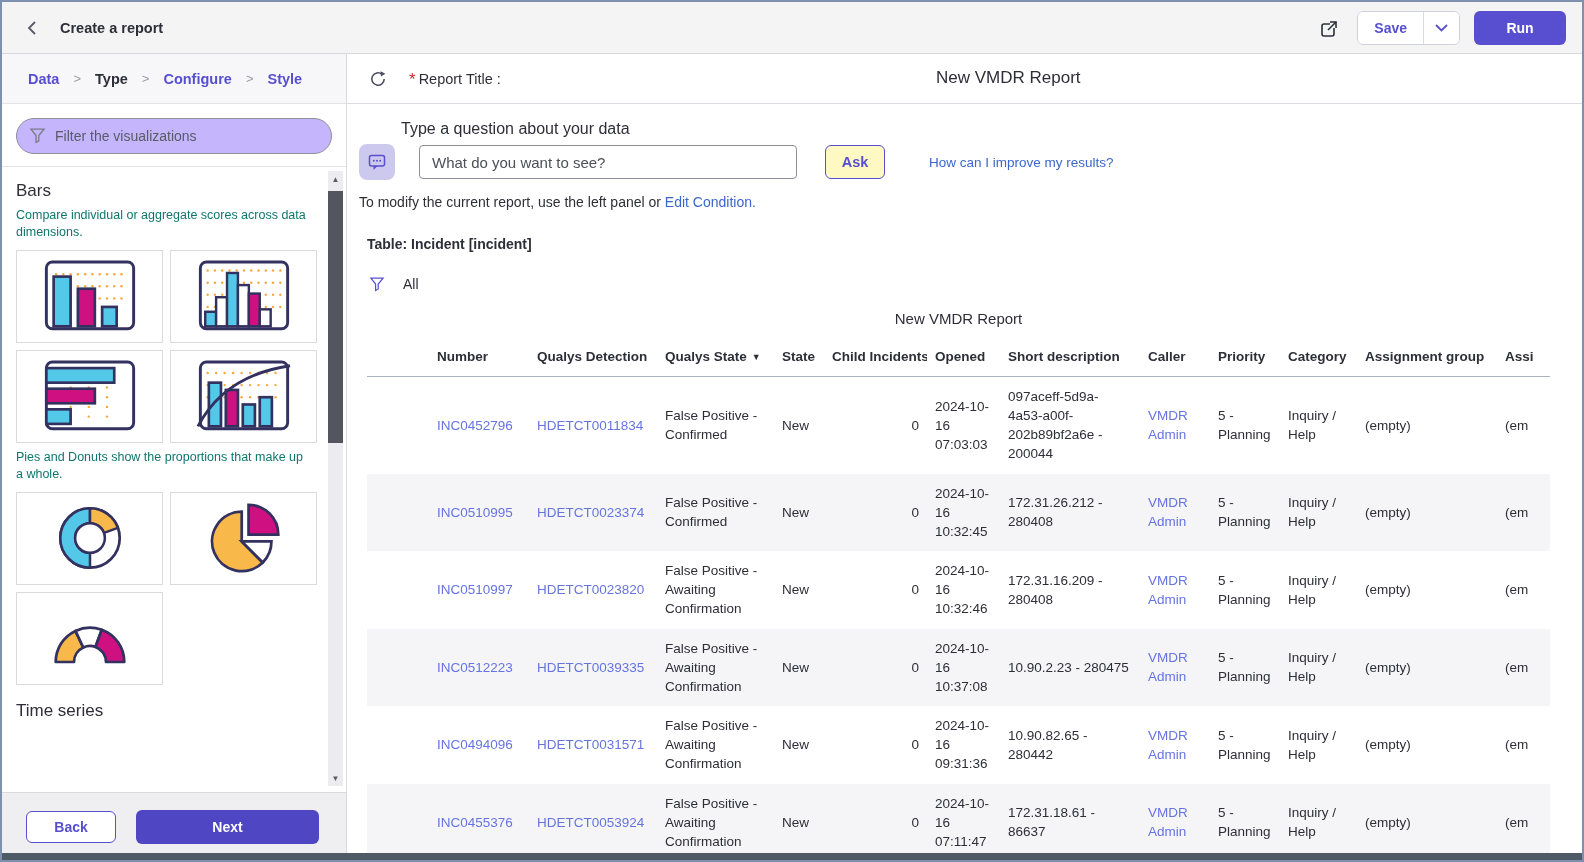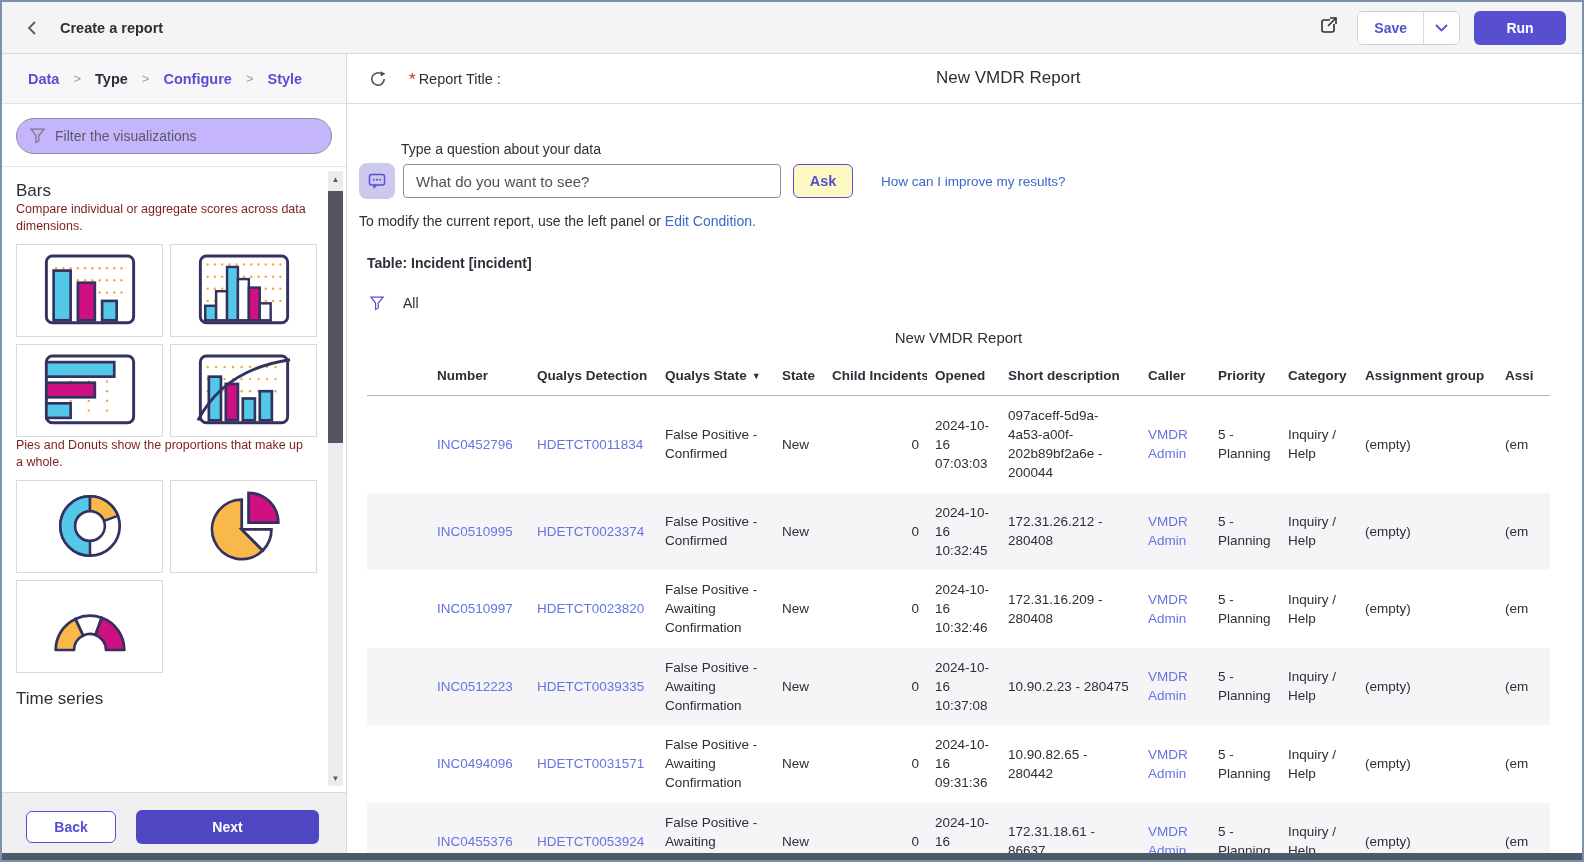--- a/index.html
+++ b/index.html
@@ -4,21 +4,21 @@
 <style>
   * { margin:0; padding:0; box-sizing:border-box; }
   html,body { width:1584px; height:862px; overflow:hidden; }
   body { font-family:"Liberation Sans", sans-serif; color:#2e2e38; background:#fff; }
   .window { width:1584px; height:862px; border:2px solid #7e90ae; position:relative; overflow:hidden; display:flex; flex-direction:column; }
 
   
   .topbar { height:52px; background:#f4f4f5; border-bottom:1px solid #d8d8dd; display:flex; align-items:center; padding:0 16px; flex:0 0 auto; }
   .back-btn { background:none; border:none; cursor:pointer; width:28px; height:28px; display:flex; align-items:center; justify-content:center; }
   .topbar-title { font-size:14.5px; font-weight:700; margin-left:14px; color:#2e2e38; }
-  .topbar-right { margin-left:auto; display:flex; align-items:flex-start; gap:14px; }
+  .topbar-right { margin-left:auto; display:flex; align-items:flex-end; gap:14px; }
   .icon-btn { background:none; border:none; cursor:pointer; display:flex; align-items:center; justify-content:center; width:30px; height:30px; }
   .save-group { display:flex; border:1px solid #cfd0dd; border-radius:6px; background:#fff; overflow:hidden; height:34px; }
   .save-btn { background:#fff; border:none; color:var(--accent,#574fd0); font-weight:700; font-size:14px; padding:0 16px; cursor:pointer; }
   .save-caret { background:#fff; border:none; border-left:1px solid #d9dae4; width:36px; cursor:pointer; display:flex; align-items:center; justify-content:center; }
   .run-btn { background:var(--accent,#574fd0); color:#fff; border:none; border-radius:6px; height:34px; width:92px; font-weight:700; font-size:14px; cursor:pointer; }
 
   
   .content { flex:1; display:flex; min-height:0; }
   .sidebar { width:345px; flex:0 0 auto; border-right:1px solid #d9d9de; display:flex; flex-direction:column; background:#fff; }
   .mainarea { flex:1; min-width:0; background:#fff; position:relative; }
@@ -33,21 +33,21 @@
   
   .filter-wrap { padding:14px 14px 12px 14px; border-bottom:1px solid #e4e4e8; }
   .filter-box { position:relative; }
   .filter-box input { width:100%; height:36px; border:1px solid #8f8f9a; border-radius:18px; padding:0 14px 0 38px; font-size:14px; font-family:"Liberation Sans",sans-serif; color:#3c3c46; outline:none; background:#c4b5fd; }
   .filter-box input::placeholder { color:#5a5b66; }
   .filter-box .funnel { position:absolute; left:13px; top:9px; }
 
   
   .viz-list { position:relative; flex:1; min-height:0; overflow:hidden; padding:2px 36px 0 14px; }
   .viz-heading { font-size:17px; color:#2e2e38; margin-top:12px; font-weight:400; }
-  .viz-desc { font-size:12.5px; color:#7f1d1d; line-height:1.35; }
+  .viz-desc { font-size:12.5px; color:#0f766e; line-height:1.35; margin-top:6px; }
   .viz-grid { display:grid; grid-template-columns:147px 147px; gap:7px; margin-top:9px; }
   .viz-card { width:147px; height:93px; border:1px solid #d9d9de; background:#fff; display:flex; align-items:center; justify-content:center; cursor:pointer; }
   
   .sb-track { position:absolute; right:3px; top:4px; bottom:6px; width:15px; background:#ececf0; }
   .sb-arrow { position:absolute; left:0; width:15px; height:16px; font-size:8px; color:#5a5b64; display:flex; align-items:center; justify-content:center; cursor:pointer; }
   .sb-up { top:0; } .sb-down { bottom:0; }
   .sb-thumb { position:absolute; left:0; top:20px; width:15px; height:252px; background:#53565f; cursor:pointer; }
 
   
   .sidebar-footer { flex:0 0 auto; height:68px; background:#efeff2; border-top:1px solid #d9d9de; display:flex; align-items:center; padding:0 24px; gap:20px; }
@@ -56,22 +56,22 @@
 
   
   .report-header { height:50px; border-bottom:1px solid #dcdce2; display:flex; align-items:center; padding:0 18px; position:relative; }
   .refresh-btn { background:none; border:none; cursor:pointer; width:26px; height:26px; display:flex; align-items:center; justify-content:center; }
   .req-mark { color:#d02b2b; font-size:17px; margin:0 3px 0 18px; position:relative; top:1px; }
   .rt-label { font-size:14.5px; color:#2e2e38; }
   .rt-value { position:absolute; left:589px; top:14px; font-size:17px; color:#2e2e38; }
 
   
   .q-block { padding:16px 0 0 12px; }
-  .q-label { font-size:14px; color:#2e2e38; margin-left:42px;margin-top:21px; }
-  .q-row { display:flex; align-items:center; margin-top:6px; gap:8px; }
+  .q-label { font-size:16px; color:#2e2e38; margin-left:42px; }
+  .q-row { display:flex; align-items:center; margin-top:6px; gap:24px; }
   .chat-icon-box { width:36px; height:36px; border-radius:8px; background:#cdc9ee; display:flex; align-items:center; justify-content:center; flex:0 0 auto; }
   .q-input { width:378px; height:34px; border:1px solid #8e8e9a; border-radius:4px; padding:0 12px; font-size:15px; font-family:"Liberation Sans",sans-serif; color:#3c3c46; outline:none; }
   .q-input::placeholder { color:#4e4f58; }
   .ask-btn { width:60px; height:34px; margin-left:4px; background:#fef9c3; border:1px solid var(--accent,#574fd0); border-radius:6px; color:var(--accent,#574fd0); font-weight:700; font-size:14.5px; cursor:pointer; }
   .improve-link { margin-left:20px; color:var(--link,#3c66cc); font-size:13.5px; cursor:pointer; text-decoration:none; }
   .modify-line { margin:14px 0 0 0; font-size:14px; color:#2e2e38; }
   .edit-cond { color:var(--link,#3c66cc); cursor:pointer; }
 
   
   .table-label { margin:26px 0 0 20px; font-size:14px; font-weight:700; }

